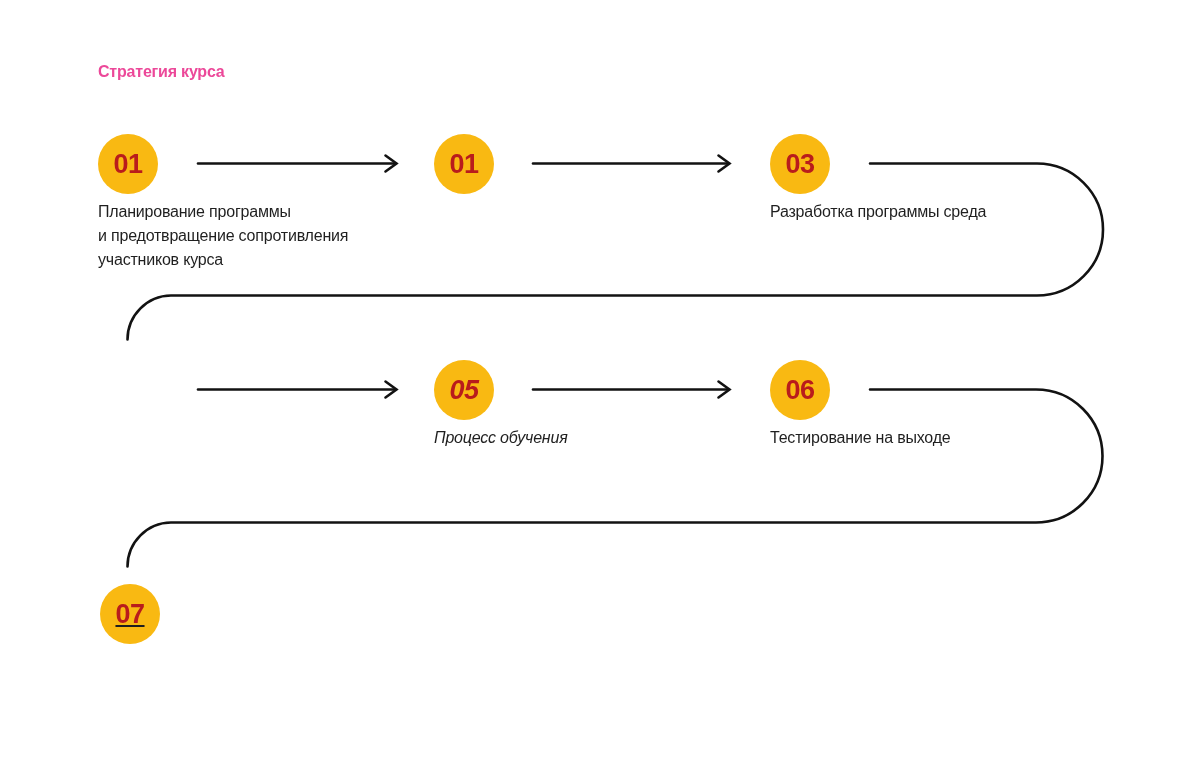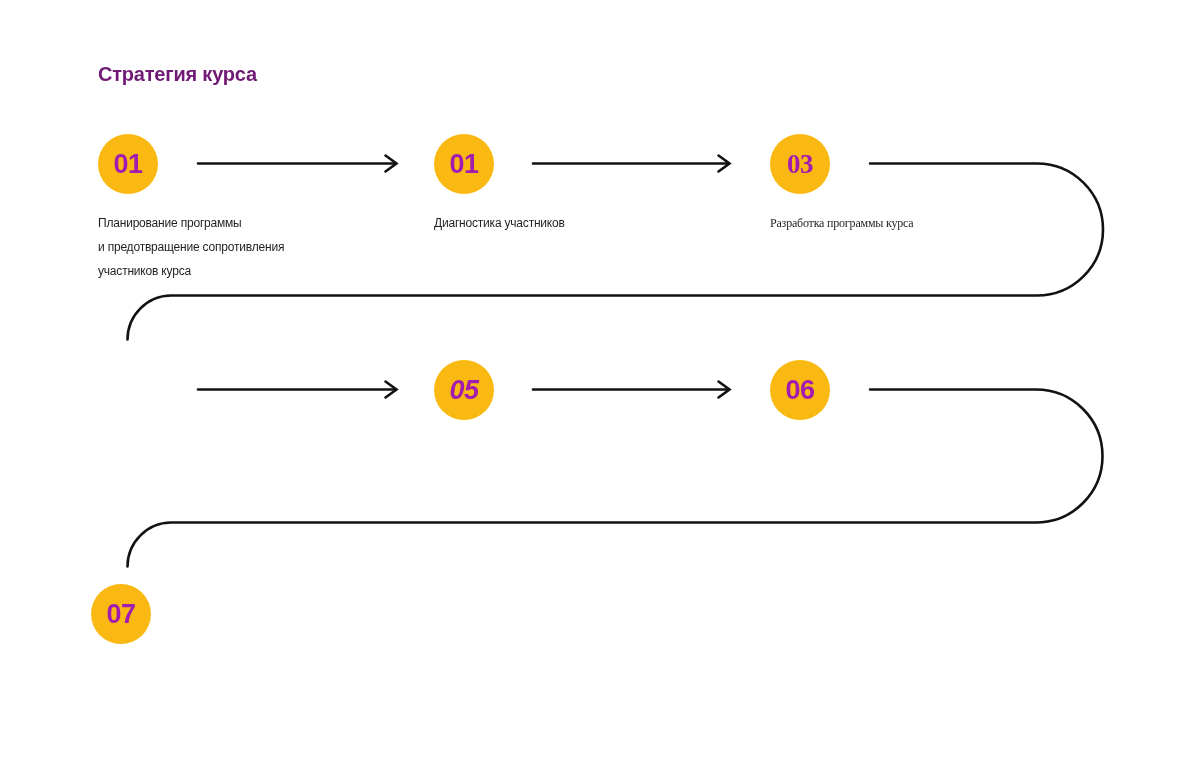--- a/index.html
+++ b/index.html
@@ -18,66 +18,66 @@
     width:1200px;
     height:764px;
     background:#ffffff;
     overflow:hidden;
   }
   .page-title{
     position:absolute;
     left:98px;
     top:63px;
     margin:0;
-    font-size:20px;
+    font-size:16px;
     font-weight:700;
     letter-spacing:-0.2px;
-    color:#701a75;
+    color:#ec4899;
     white-space:nowrap;
   }
   .connector-layer{
     position:absolute;
     left:0; top:0;
     width:1200px;
     height:764px;
     pointer-events:none;
   }
   .step{position:absolute;}
   .step .circle{
     width:60px;
     height:60px;
     border-radius:50%;
     background:var(--accent);
     display:flex;
     align-items:center;
     justify-content:center;
   }
   .step .num{
-    color:#a21caf;
+    color:#b91c1c;
     font-size:27px;
     font-weight:700;
     letter-spacing:-0.5px;
     line-height:1;
   }
   .step .label{
-    margin-top:17px;
-    font-size:12px;
+    margin-top:6px;
+    font-size:16px;
     line-height:24px;
     letter-spacing:-0.2px;
     color:var(--text);
     white-space:pre-line;
     width:340px;
   }
   .step-1{left:98px;  top:134px;}
   .step-2{left:434px; top:134px;}
-  .step-3{left:770px; top:134px;font-family:Liberation Serif, serif;}
+  .step-3{left:770px; top:134px;}
   .step-4{left:98px;  top:360px;}
   .step-5{left:434px; top:360px;font-style:italic;}
   .step-6{left:770px; top:360px;}
-  .step-7{left:91px;  top:584px;}
+  .step-7{left:100px;  top:584px;text-decoration:underline;}
 </style>
 </head>
 <body>
 
 <div class="canvas">
 
   <h1 class="page-title">Стратегия курса</h1>
 
   <svg class="connector-layer" viewBox="0 0 1200 764" xmlns="http://www.w3.org/2000/svg" fill="none" stroke="#121212" stroke-width="2.6" stroke-linecap="round" stroke-linejoin="miter">
 
@@ -110,41 +110,42 @@
     </div>
     <div class="label">Планирование программы
 и предотвращение сопротивления
 участников курса</div>
   </div>
 
   <div class="step step-2">
     <div class="circle">
       <span class="num">01</span>
     </div>
-    <div class="label">Диагностика участников</div>
   </div>
 
   <div class="step step-3">
     <div class="circle">
       <span class="num">03</span>
     </div>
-    <div class="label">Разработка программы курса</div>
+    <div class="label">Разработка программы среда</div>
   </div>
 
 
   <div class="step step-5">
     <div class="circle">
       <span class="num">05</span>
     </div>
+    <div class="label">Процесс обучения</div>
   </div>
 
   <div class="step step-6">
     <div class="circle">
       <span class="num">06</span>
     </div>
+    <div class="label">Тестирование на выходе</div>
   </div>
 
   <div class="step step-7">
     <div class="circle">
       <span class="num">07</span>
     </div>
   </div>
 
 </div>
 

